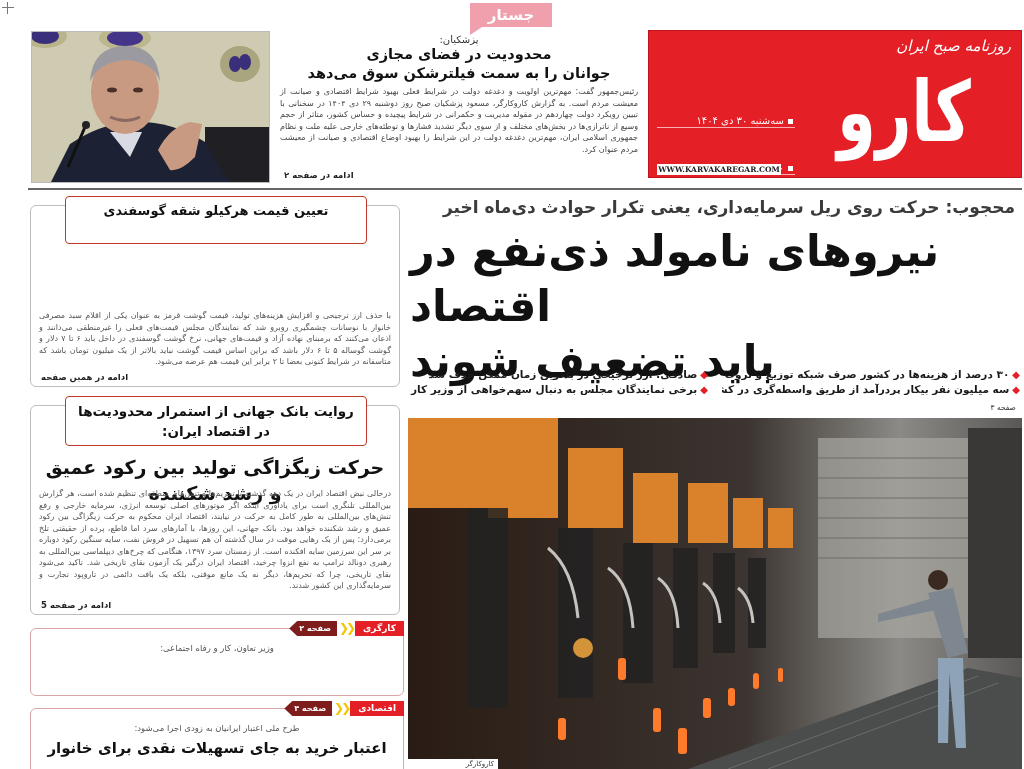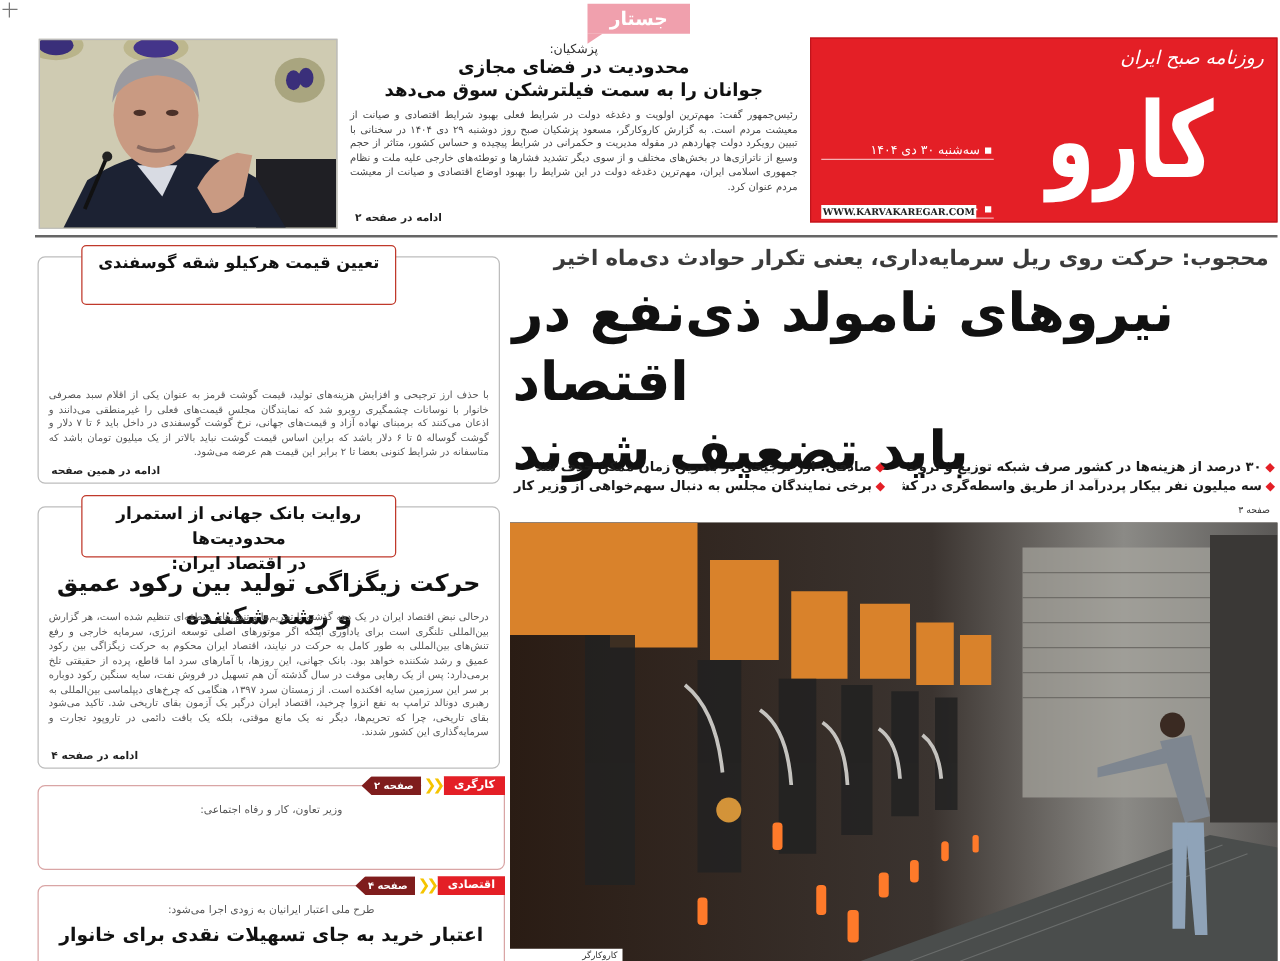--- a/index.html
+++ b/index.html
@@ -46,21 +46,21 @@
   .bullet .dia { color: #e41f26; font-size: 10px; margin-left: 3px; }
   .page-ref { left: 960px; top: 403px; width: 56px; text-align: right; font-size: 7.5px; color: #333; }
 
   .photo-factory { left: 408px; top: 418px; width: 614px; height: 351px; overflow: hidden; background: #2a241e; }
   .photo-credit { position: absolute; left: 0; bottom: 0; width: 90px; height: 10px; background: #fff; font-size: 7px; color: #333; line-height: 10px; text-align: right; padding-right: 4px; }
 
   
   .box { left: 30px; width: 370px; border: 1px solid #bdbdbd; border-radius: 6px; background: #fff; }
   .box1 { top: 205px; height: 182px; }
   .box2 { top: 405px; height: 210px; }
-  .redbox { position: absolute; left: 34px; width: 252px; border: 1.5px solid #c0392b; border-radius: 4px; background: #fff; text-align: center; font-weight: bold; color: #111; }
+  .redbox { position: absolute; left: 34px; width: 302px; border: 1.5px solid #c0392b; border-radius: 4px; background: #fff; text-align: center; font-weight: bold; color: #111; }
   .box1 .redbox { top: -10px; height: 48px; font-size: 13px; line-height: 20px; padding-top: 4px; }
   .box2 .redbox { top: -10px; height: 50px; font-size: 13.5px; line-height: 20px; padding-top: 4px; }
   .box .h2 { position: absolute; left: 6px; right: 6px; text-align: center; font-weight: bold; color: #111; }
   .box1 .h2 { top: 44px; font-size: 20px; line-height: 29px; }
   .box2 .h2 { top: 48px; font-size: 19px; line-height: 26px; }
   .box .body { position: absolute; left: 8px; right: 8px; font-size: 8px; line-height: 11.5px; color: #555; text-align: justify; }
   .box1 .body { top: 104px; }
   .box2 .body { top: 82px; }
   .box .more { position: absolute; left: 10px; bottom: 4px; font-size: 8.5px; font-weight: bold; color: #222; }
 
@@ -220,21 +220,21 @@
   <div class="more">ادامه در همین صفحه</div>
 </div>
 
 <div class="abs box box2">
   <div class="redbox">
     <div>روایت بانک جهانی از استمرار محدودیت‌ها</div>
     <div>در اقتصاد ایران:</div>
   </div>
   <div class="h2">حرکت زیگزاگی تولید بین رکود عمیق و رشد شکننده</div>
   <div class="body">درحالی نبض اقتصاد ایران در یک دهه گذشته با تحریم‌ها و تنش‌های منطقه‌ای تنظیم شده است، هر گزارش بین‌المللی تلنگری است برای یادآوری اینکه اگر موتورهای اصلی توسعه انرژی، سرمایه خارجی و رفع تنش‌های بین‌المللی به طور کامل به حرکت در نیایند، اقتصاد ایران محکوم به حرکت زیگزاگی بین رکود عمیق و رشد شکننده خواهد بود. بانک جهانی، این روزها، با آمارهای سرد اما قاطع، پرده از حقیقتی تلخ برمی‌دارد: پس از یک رهایی موقت در سال گذشته آن هم تسهیل در فروش نفت، سایه سنگین رکود دوباره بر سر این سرزمین سایه افکنده است. از زمستان سرد ۱۳۹۷، هنگامی که چرخ‌های دیپلماسی بین‌المللی به رهبری دونالد ترامپ به نفع انزوا چرخید، اقتصاد ایران درگیر یک آزمون بقای تاریخی شد. تاکید می‌شود بقای تاریخی، چرا که تحریم‌ها، دیگر نه یک مانع موقتی، بلکه یک بافت دائمی در تاروپود تجارت و سرمایه‌گذاری این کشور شدند.</div>
-  <div class="more">ادامه در صفحه ۴</div>
+  <div class="more">ادامه در صفحه 5</div>
 </div>
 
 <div class="abs sbox sbox1">
   <div class="tag">
     <span class="tag-red">کارگری</span>
     <span class="tag-chev">❮❮</span>
     <span class="tag-black">صفحه ۲</span>
   </div>
   <div class="kicker">وزیر تعاون، کار و رفاه اجتماعی:</div>
 </div>

